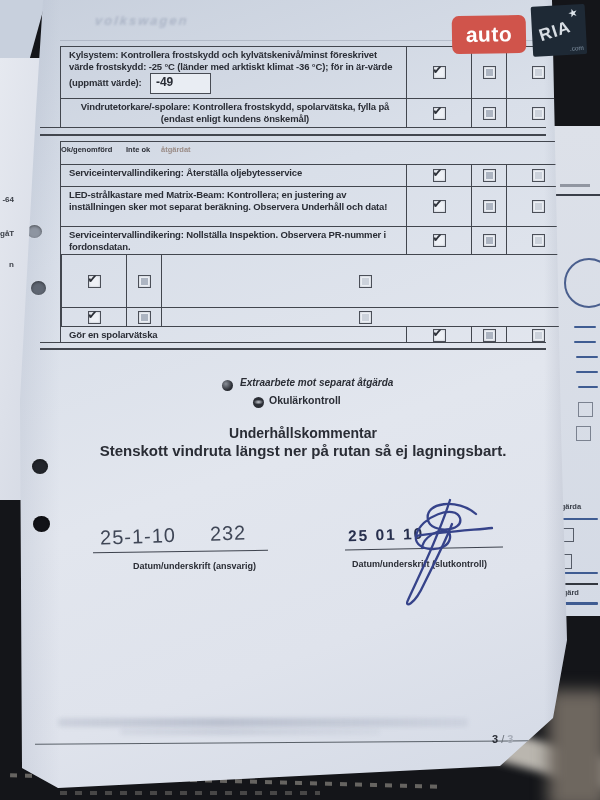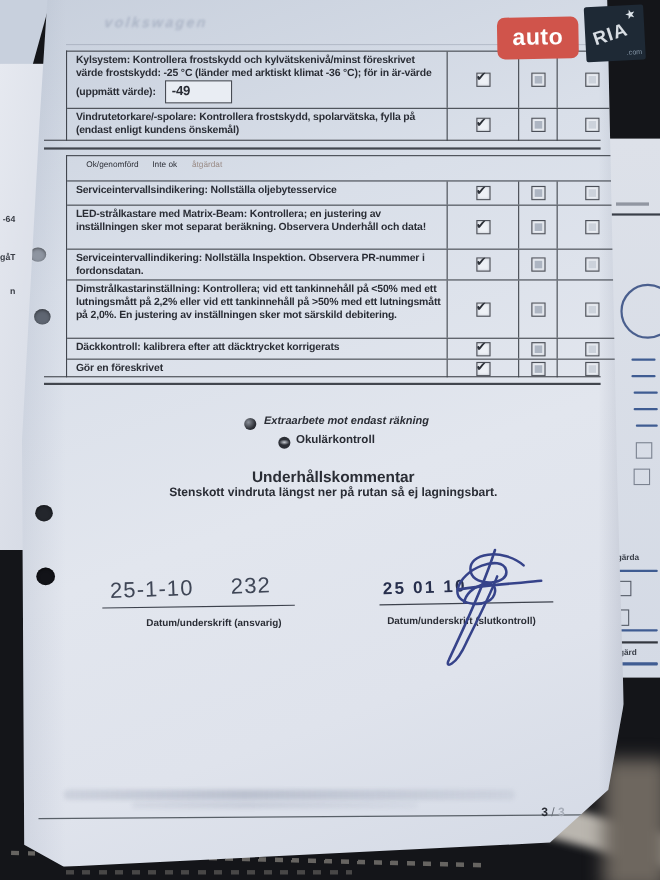--- a/index.html
+++ b/index.html
@@ -46,21 +46,21 @@
   .cell{box-sizing:border-box;}
   .desc{width:345px;padding:2px 5px 3px 8px;font-size:9.5px;font-weight:bold;
         line-height:1.28;letter-spacing:-.15px;}
   .cbox{border-left:1.2px solid #42464e;display:flex;align-items:center;justify-content:center;}
   .c1{width:65px;} .c2{width:35px;} .c3{flex:1;}
   .valuebox{display:inline-block;border:1.5px solid #484c54;min-width:50px;height:18px;
         margin-left:6px;padding:1px 4px 0 5px;font-size:12px;vertical-align:middle;background:#e9edf3;}
 
   .hdr-row{display:flex;border-top:none;}
   .t2-title{flex:1;padding:5px 0 0 14px;font-size:12.5px;font-weight:bold;letter-spacing:.1px;}
-  .colhead{font-size:7.5px;font-weight:normal;line-height:1.15;text-align:right;padding-top:4px;box-sizing:border-box;}
+  .colhead{font-size:7.5px;font-weight:bold;line-height:1.15;text-align:left;padding-top:4px;box-sizing:border-box;}
   .ch1{width:65px;} .ch2{width:35px;} .ch3{width:41px;color:#9a8c87;}
 
   .dline{position:absolute;left:40px;width:506px;}
 
   
   .cb{width:13px;height:13px;border:1.4px solid #4b4f58;background:#eef1f6;
       box-shadow:inset 0 0 2px rgba(60,70,90,.35);position:relative;box-sizing:border-box;}
   .cb-checked::after{content:"\2714";position:absolute;left:-1px;top:-4px;font-size:12px;
       font-weight:bold;color:#2c3038;font-family:"DejaVu Sans",sans-serif;}
   .cb-gray::after{content:"";position:absolute;inset:2px;background:#adb5c2;}
@@ -152,21 +152,21 @@
         <div class="cell cbox c1">
             <div class="cb cb-checked"></div>
           </div>
         <div class="cell cbox c2">
             <div class="cb cb-gray"></div>
           </div>
         <div class="cell cbox c3">
             <div class="cb cb-light"></div>
           </div>
       </div>
-      <div class="row" style="height:30px;">
+      <div class="row" style="height:30px;text-align:center;">
         <div class="cell desc">
           <span>Vindrutetorkare/-spolare: Kontrollera frostskydd, spolarvätska, fylla på (endast enligt kundens önskemål)</span>
         </div>
         <div class="cell cbox c1">
             <div class="cb cb-checked"></div>
           </div>
         <div class="cell cbox c2">
             <div class="cb cb-gray"></div>
           </div>
         <div class="cell cbox c3">
@@ -177,21 +177,21 @@
     <div class="dline" style="top:127px;border-top:1.2px solid #42464e;"></div>
     <div class="dline" style="top:134px;border-top:2px solid #42464e;"></div>
 
     <div class="tbl" style="top:141px;">
       <div class="row hdr-row" style="height:22px;">
         <div class="colhead ch1">Ok/genomförd</div>
         <div class="colhead ch2">Inte ok</div>
         <div class="colhead ch3">åtgärdat</div>
       </div>
       <div class="row" style="height:22px;">
-        <div class="cell desc"><span>Serviceintervallsindikering: Nollställa oljebytesservice</span></div>
+        <div class="cell desc"><span>Serviceintervallindikering: Återställa oljebytesservice</span></div>
         <div class="cell cbox c1">
             <div class="cb cb-checked"></div>
           </div>
         <div class="cell cbox c2">
             <div class="cb cb-gray"></div>
           </div>
         <div class="cell cbox c3">
             <div class="cb cb-light"></div>
           </div>
       </div>
@@ -213,65 +213,63 @@
             <div class="cb cb-checked"></div>
           </div>
         <div class="cell cbox c2">
             <div class="cb cb-gray"></div>
           </div>
         <div class="cell cbox c3">
             <div class="cb cb-light"></div>
           </div>
       </div>
       <div class="row" style="height:53px;">
-        <div class="cell desc"><span>Dimstrålkastarinställning: Kontrollera; vid ett tankinnehåll på &lt;50% med ett lutningsmått på 2,2% eller vid ett tankinnehåll på &gt;50% med ett lutningsmått på 2,0%. En justering av inställningen sker mot särskild debitering.</span></div>
         <div class="cell cbox c1">
             <div class="cb cb-checked"></div>
           </div>
         <div class="cell cbox c2">
             <div class="cb cb-gray"></div>
           </div>
         <div class="cell cbox c3">
             <div class="cb cb-light"></div>
           </div>
       </div>
       <div class="row" style="height:19px;">
-        <div class="cell desc"><span>Däckkontroll: kalibrera efter att däcktrycket korrigerats</span></div>
         <div class="cell cbox c1">
             <div class="cb cb-checked"></div>
           </div>
         <div class="cell cbox c2">
             <div class="cb cb-gray"></div>
           </div>
         <div class="cell cbox c3">
             <div class="cb cb-light"></div>
           </div>
       </div>
       <div class="row" style="height:17px;">
-        <div class="cell desc"><span>Gör en föreskrivet</span></div>
+        <div class="cell desc"><span>Gör en spolarvätska</span></div>
         <div class="cell cbox c1">
             <div class="cb cb-checked"></div>
           </div>
         <div class="cell cbox c2">
             <div class="cb cb-gray"></div>
           </div>
         <div class="cell cbox c3">
             <div class="cb cb-light"></div>
           </div>
       </div>
     </div>
     <div class="dline" style="top:342px;border-top:1.2px solid #42464e;"></div>
     <div class="dline" style="top:348px;border-top:2.2px solid #42464e;"></div>
 
     <div class="abs dot-icon" style="left:222px;top:380px;"></div>
-    <div class="abs leg-text" style="left:240px;top:377px;font-style:italic;font-size:10px;">Extraarbete mot endast räkning</div>
+    <div class="abs leg-text" style="left:240px;top:377px;font-style:italic;font-size:10px;">Extraarbete mot separat åtgärda</div>
     <div class="abs eye-icon" style="left:253px;top:397px;"></div>
     <div class="abs leg-text" style="left:269px;top:394px;font-size:10.5px;">Okulärkontroll</div>
     <div class="abs centered" style="top:425px;font-size:14px;">Underhållskommentar</div>
-    <div class="abs centered" style="top:442px;font-size:11px;">Stenskott vindruta längst ner på rutan så ej lagningsbart.</div>
+    <div class="abs centered" style="top:442px;font-size:15px;">Stenskott vindruta längst ner på rutan så ej lagningsbart.</div>
 
     <div class="abs hand" style="left:100px;top:524px;">
       <span>25-1-10</span><span class="num">232</span>
     </div>
     <div class="abs sig-line" style="left:93px;top:551px;width:175px;transform:rotate(-.8deg);"></div>
     <div class="abs sig-label" style="left:110px;top:561px;padding-left:23px;">Datum/underskrift (ansvarig)</div>
 
     <div class="abs hand-r" style="left:348px;top:526px;">25 01 10</div>
     <div class="abs sig-line" style="left:345px;top:548px;width:158px;transform:rotate(-1deg);"></div>
     <div class="abs sig-label" style="left:352px;top:559px;">Datum/underskrift (slutkontroll)</div>

